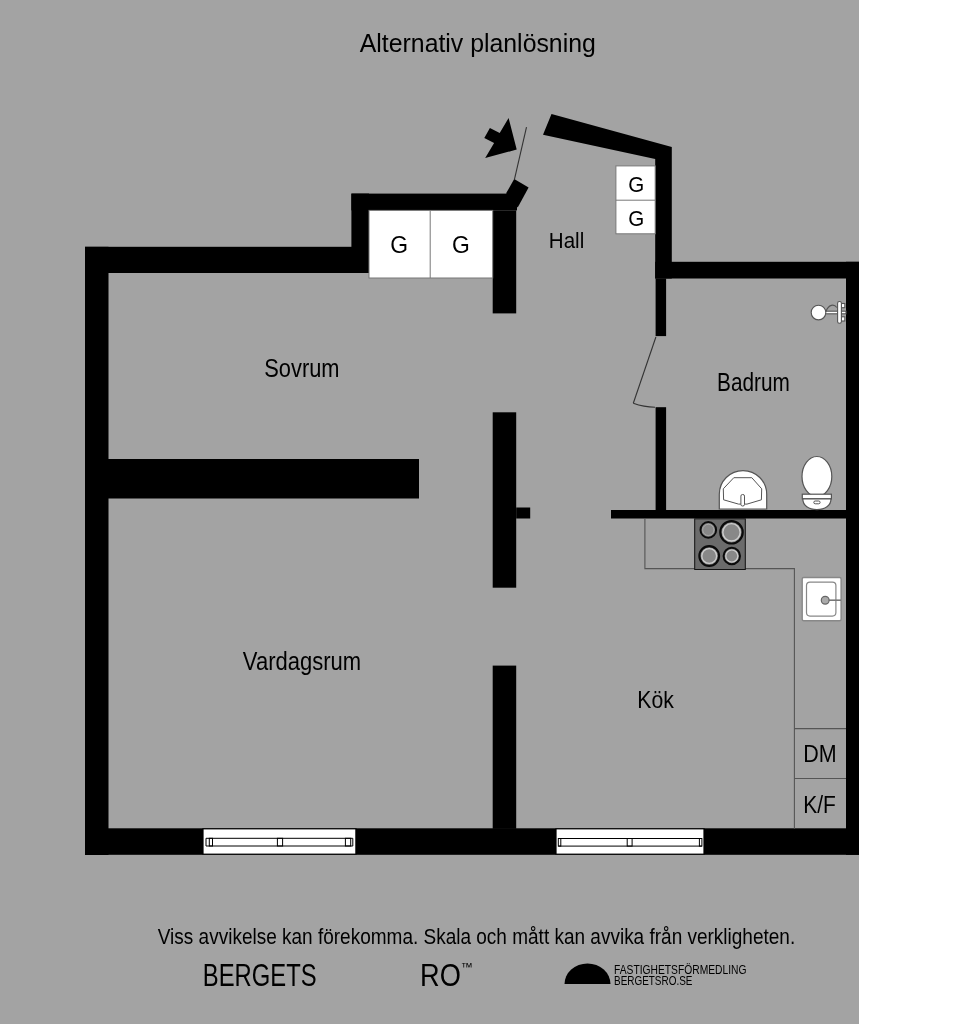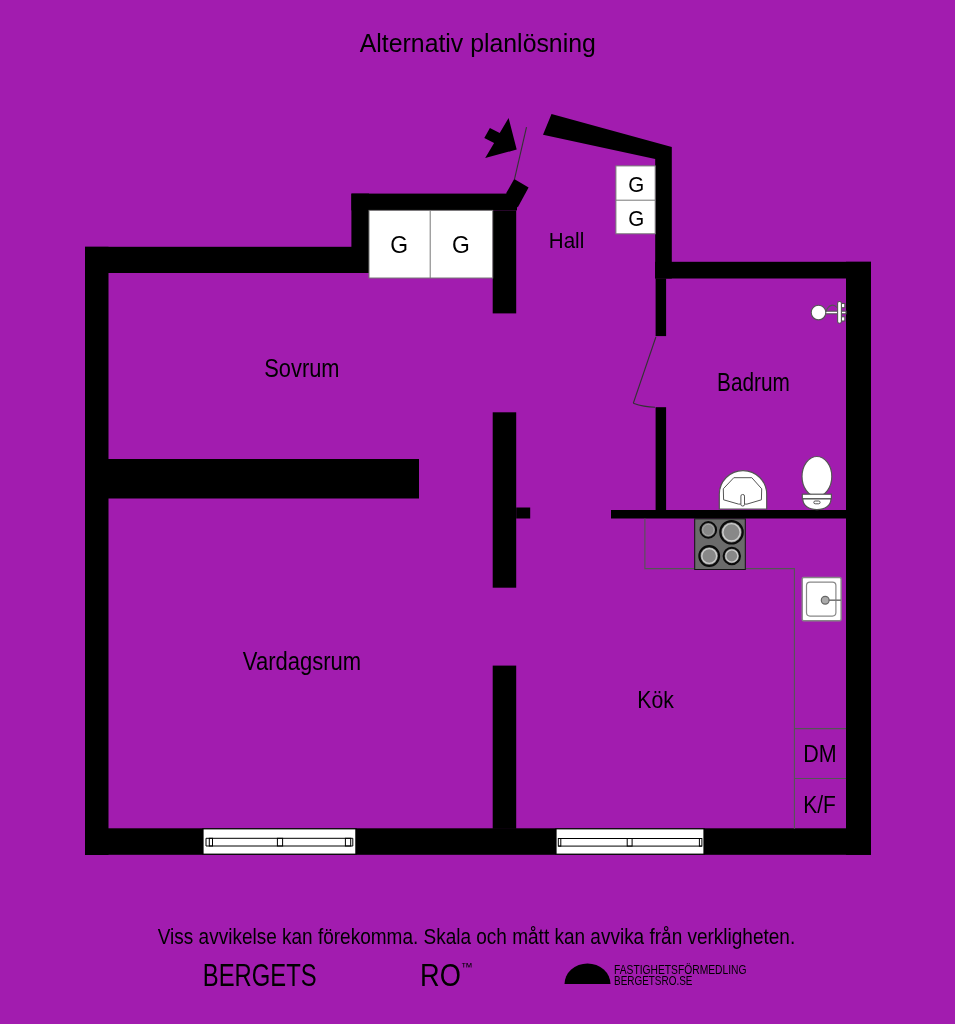--- a/index.html
+++ b/index.html
@@ -1,16 +1,16 @@
 <!DOCTYPE html>
 <html><head>
 <meta charset="utf-8">
 <style>
   html,body{margin:0;padding:0;background:#fff;}
-  #page{position:relative;width:955px;height:1024px;background:#a21caf;overflow:hidden;text-align:right;}
+  #page{position:relative;width:859px;height:1024px;background:#a3a3a3;overflow:hidden;text-align:right;}
   svg{position:absolute;left:0;top:0;}
   text{font-family:"Liberation Sans",sans-serif;fill:#000;}
 </style>
 </head>
 <body>
 <div id="page">
 <svg width="955" height="1024" viewBox="0 0 955 1024">
 
   <text x="477.8" y="52" font-size="26" text-anchor="middle" textLength="236" lengthAdjust="spacingAndGlyphs">Alternativ planlösning</text>
 

